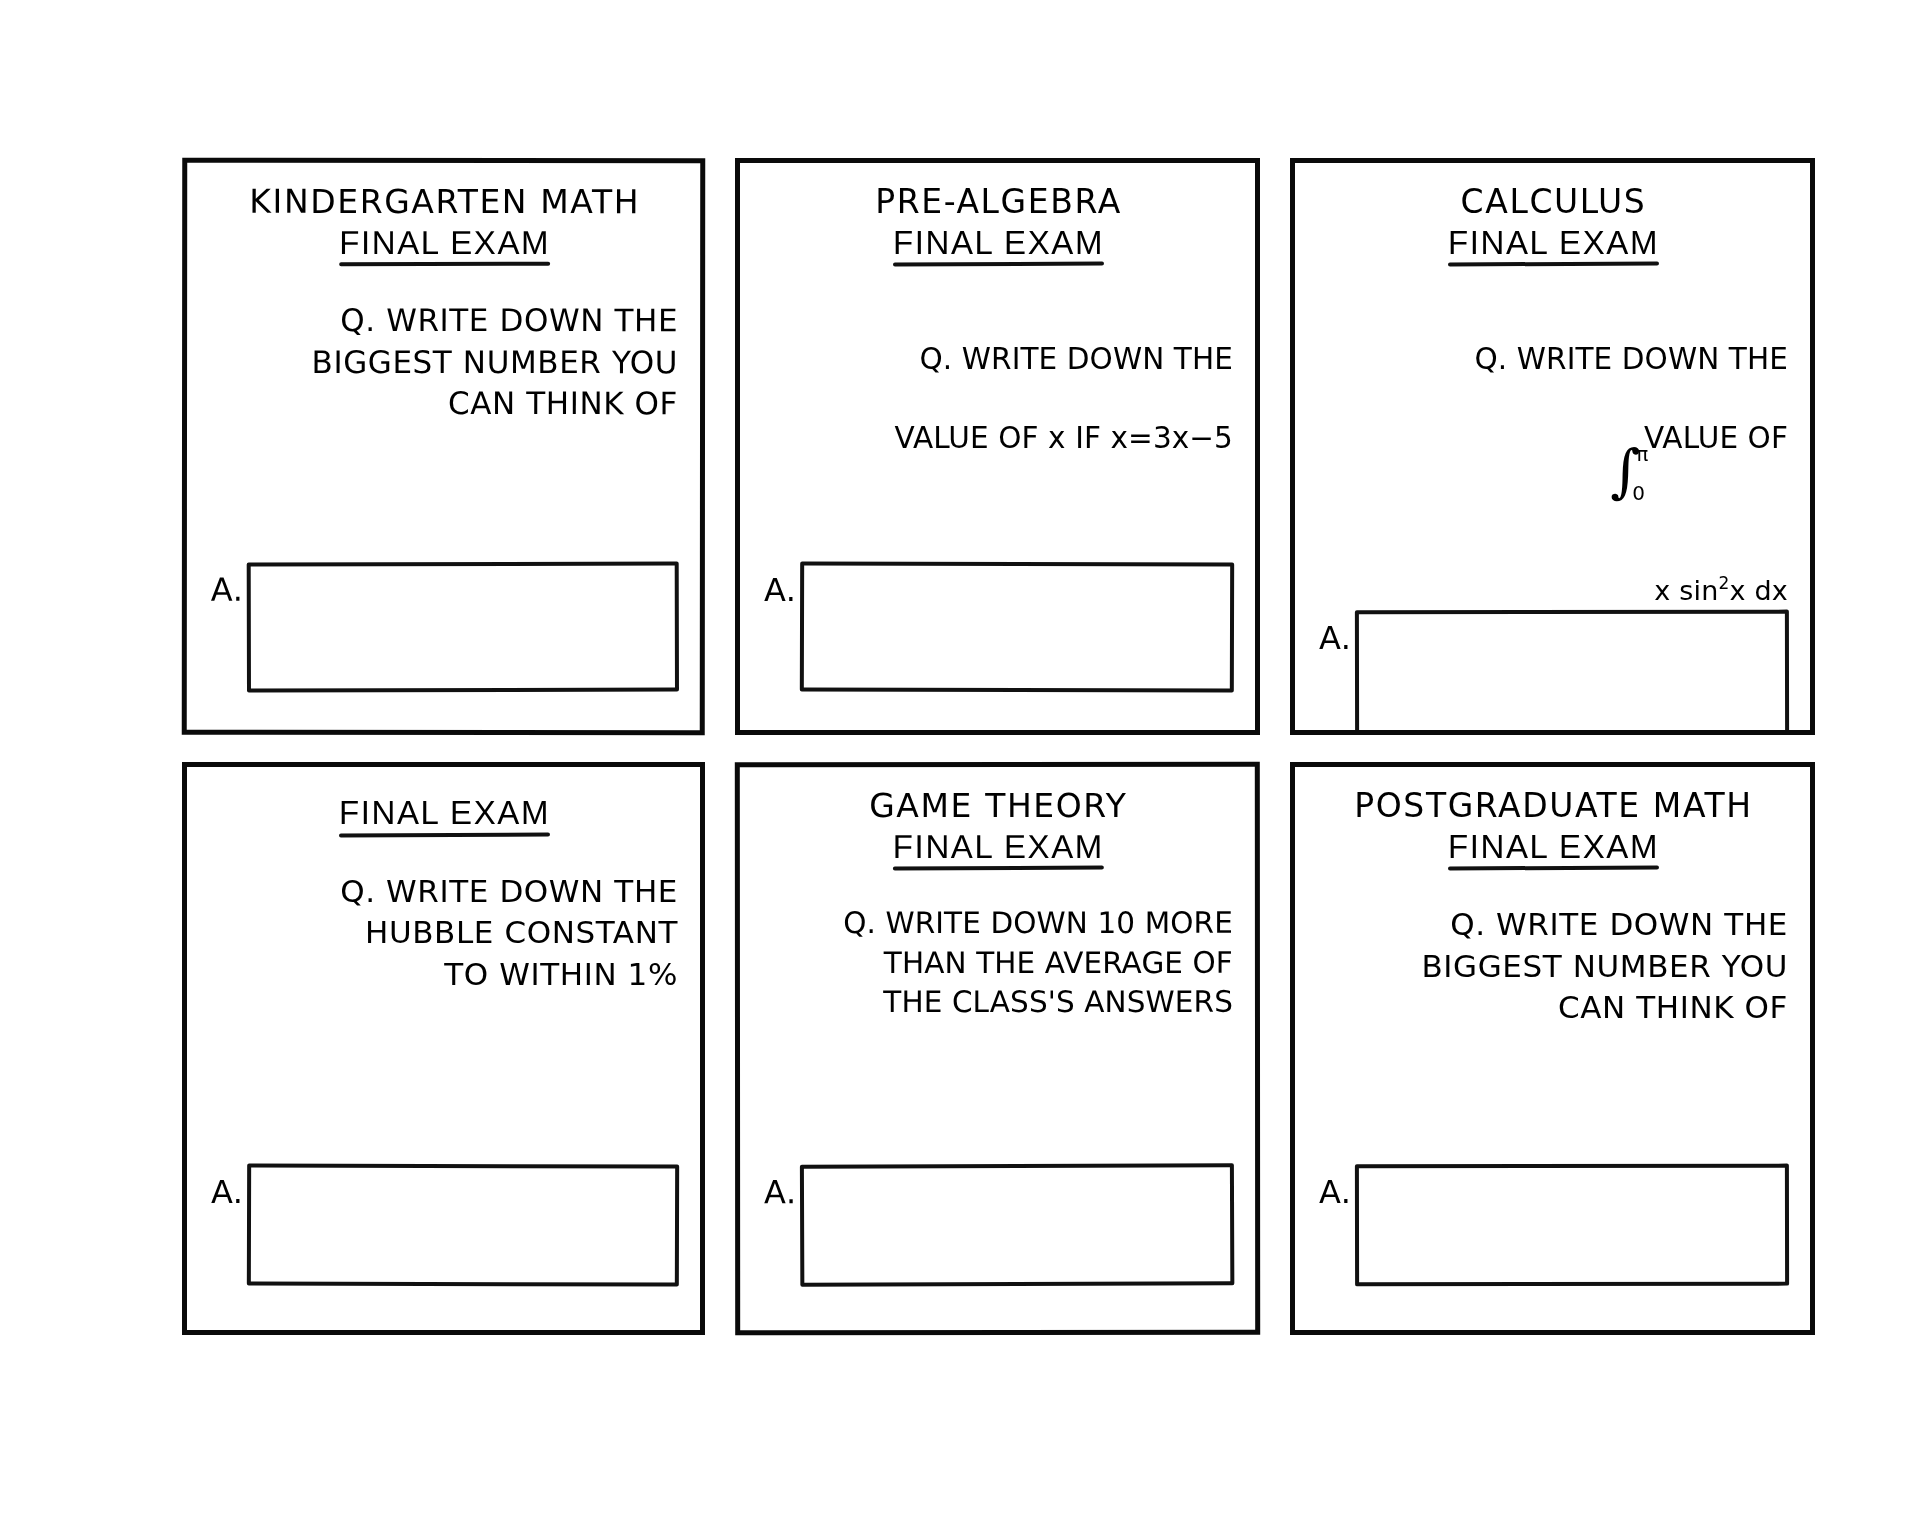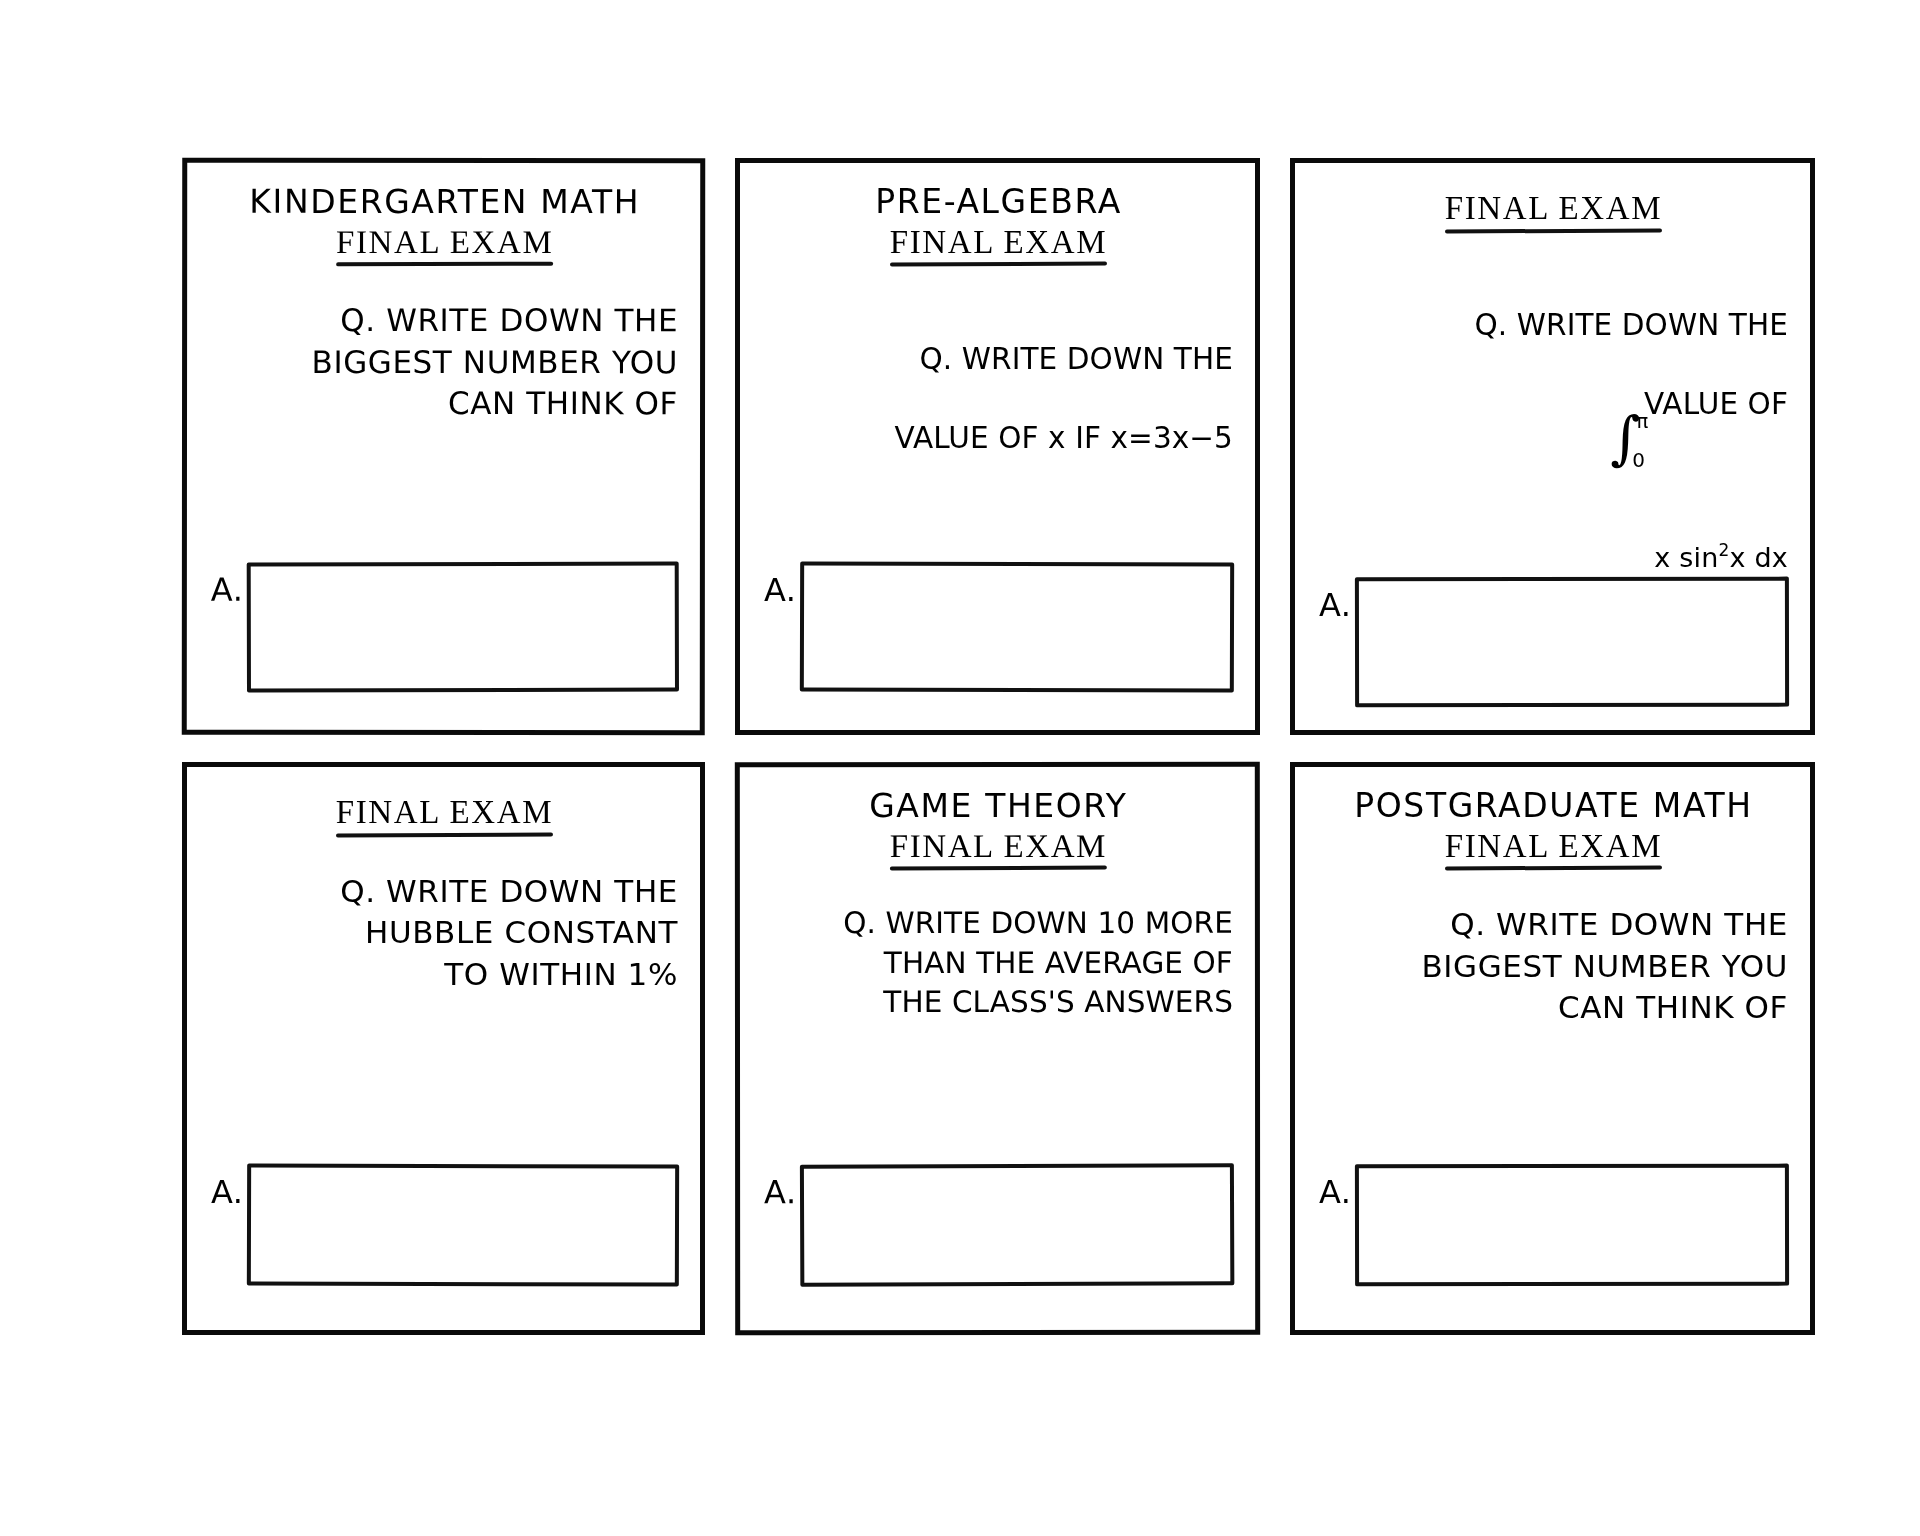--- a/index.html
+++ b/index.html
@@ -65,21 +65,21 @@
     letter-spacing: 1.6px;
     white-space: nowrap;
     display: block;
   }
   .title-line2-wrap {
     display: inline-block;
     position: relative;
     margin-top: 7px;
   }
   .title-line2 {
-    font-family: Liberation Serif, serif;
+    font-family: Liberation Sans, sans-serif;
     font-size: 33px;
     letter-spacing: 1.6px;
     white-space: nowrap;
     display: block;
   }
   .title-underline {
     display: block;
     height: 4px;
     background: #111;
     border-radius: 3px;
@@ -223,20 +223,21 @@
         <div class="answer-row">
           <span class="answer-label">A.</span>
           <div class="answer-box w2"></div>
         </div>
       </div>
     </div>
 
     <div class="panel p3 row1">
       <div class="panel-inner">
         <div class="title-block">
+          <span class="title-line1">CALCULUS</span>
           <span class="title-line2-wrap">
             <span class="title-line2">FINAL EXAM</span>
             <span class="title-underline"></span>
           </span>
         </div>
         <div class="question compact">
           <span>Q. WRITE DOWN THE</span><br>
           <span>VALUE OF</span>
           <span class="integral-wrap">
             <span class="int-sign">∫</span>

